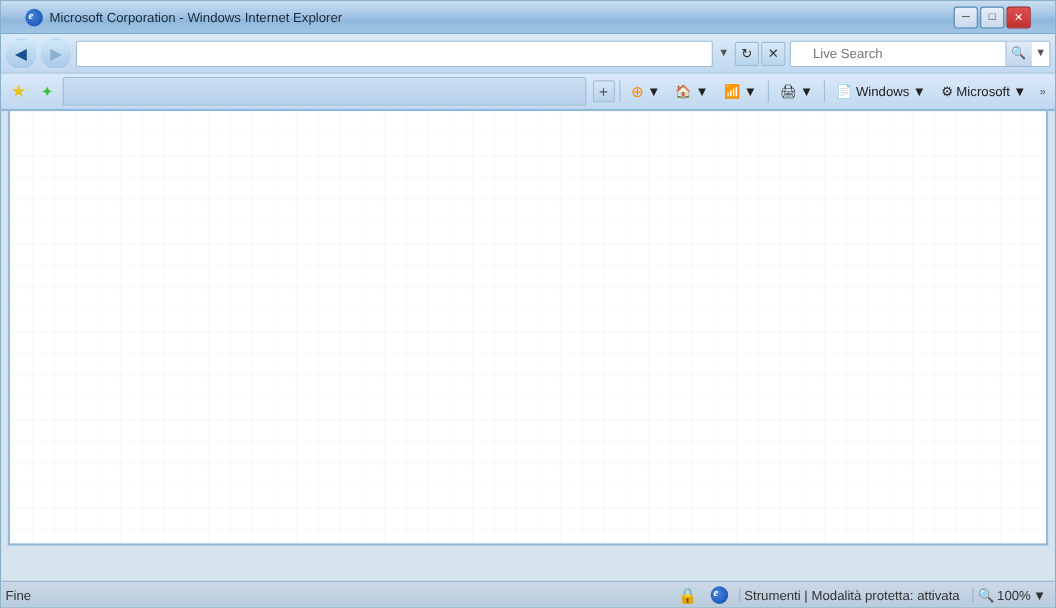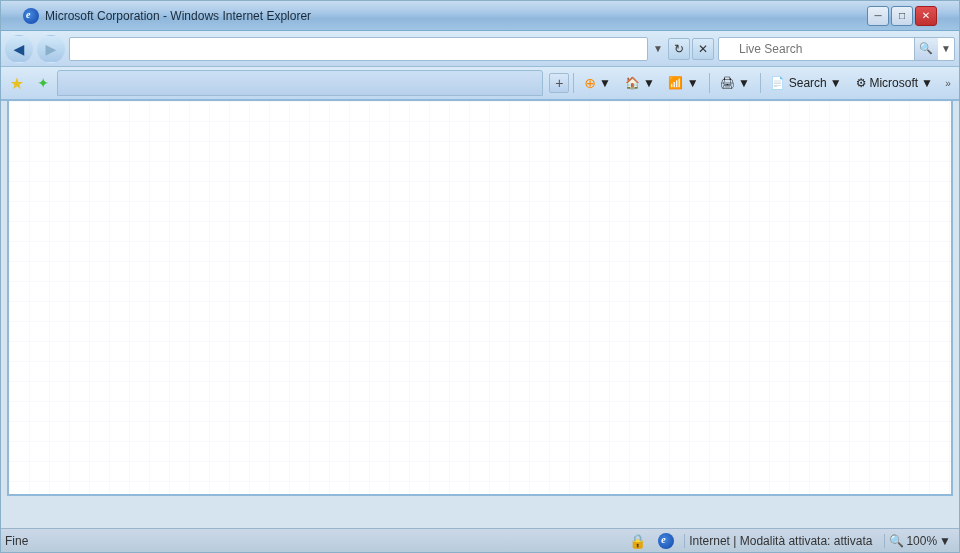--- a/index.html
+++ b/index.html
@@ -419,21 +419,21 @@
       <span>▼</span>
     </div>
     <div class="toolbar-separator"></div>
     <div class="toolbar-btn">
       <span>🖨</span>
       <span>▼</span>
     </div>
     <div class="toolbar-separator"></div>
     <div class="toolbar-btn">
       <span>📄</span>
-      <span>Search</span>
+      <span>Windows</span>
       <span>▼</span>
     </div>
     <div class="toolbar-btn">
       <span>⚙</span>
       <span>Microsoft</span>
       <span>▼</span>
     </div>
     <div class="toolbar-expand">
       <span>»</span>
     </div>
@@ -446,21 +446,21 @@
   <div class="status-bar">
     <span class="status-text">Fine</span>
     <div class="status-icons">
       <div class="status-icon-btn">
         <span>🔒</span>
       </div>
       <div class="status-icon-btn">
         <div class="ie-logo"></div>
       </div>
       <div class="status-security">
-        <span>Internet | Modalità attivata: attivata</span>
+        <span>Strumenti | Modalità protetta: attivata</span>
       </div>
       <div class="status-zoom">
         <span>🔍</span>
         <span>100%</span>
         <span>▼</span>
       </div>
     </div>
   </div>
 
 </div>

